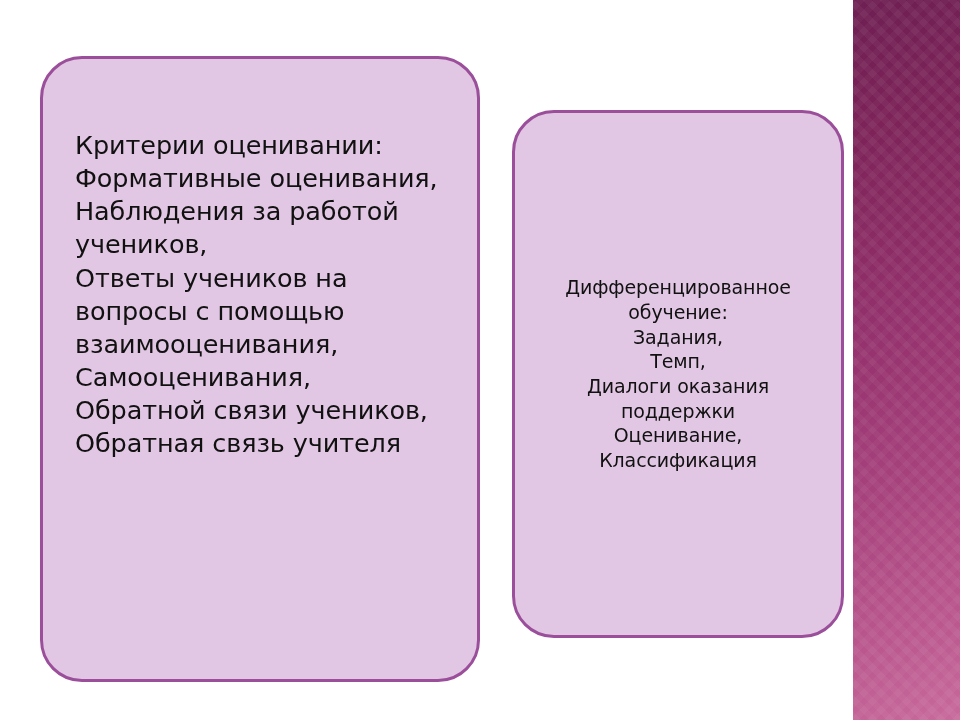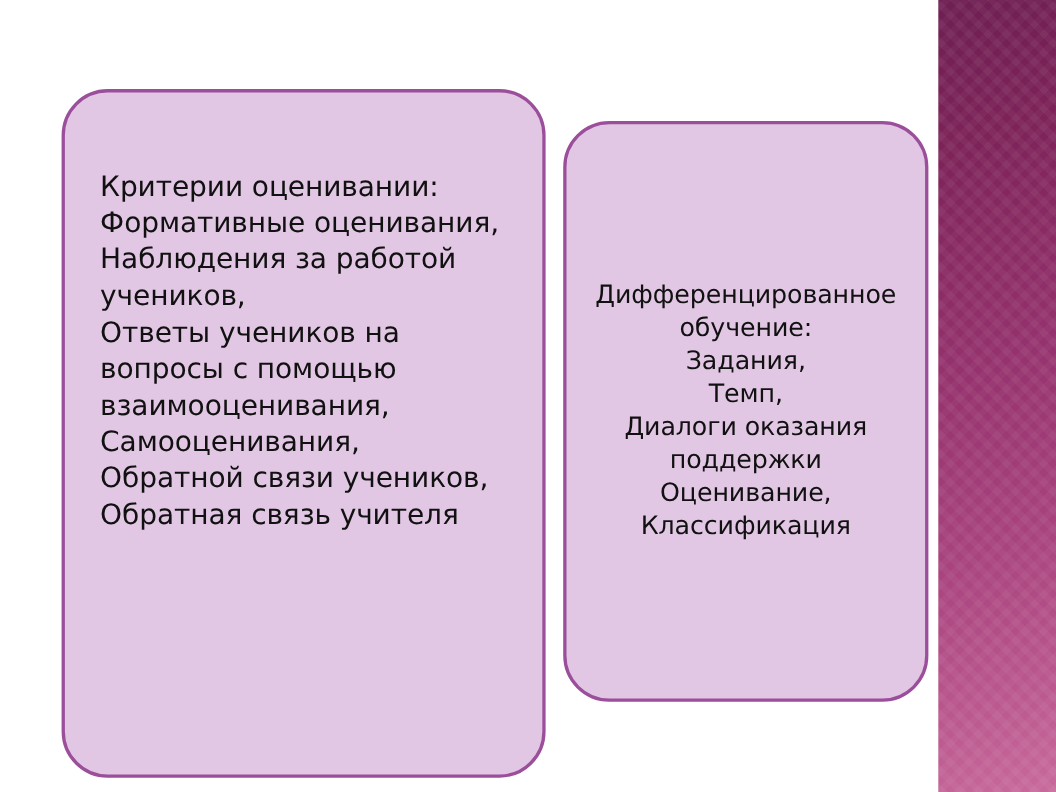--- a/index.html
+++ b/index.html
@@ -49,47 +49,46 @@
 
   
   .box {
     position: absolute;
     box-sizing: border-box;
     background: #e2c7e4;
     border: 3px solid #9b4f9b;
     border-radius: 42px;
   }
   .box-left {
-    left: 56px;
+    left: 40px;
     top: 56px;
     width: 440px;
     height: 626px;
     padding: 70px 18px 20px 32px;
-    margin-top: 25px;
   }
   .box-right {
     left: 512px;
     top: 110px;
     width: 332px;
     height: 528px;
     padding: 20px 18px;
     display: flex;
     align-items: center;
     justify-content: center;
   }
 
   .text-left {
     font-size: 25.5px;
     line-height: 1.30;
     color: #111111;
     white-space: pre-line;
     letter-spacing: -0.1px;
   }
   .text-right {
-    font-size: 23px;
+    font-size: 19px;
     line-height: 1.30;
     color: #111111;
     white-space: pre-line;
     text-align: center;
     letter-spacing: -0.1px;
     width: 100%;
   }
 </style>
 </head>
 <body>

